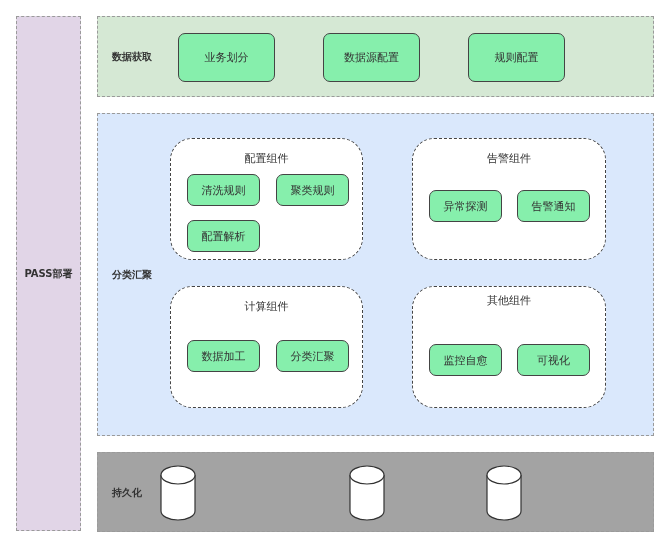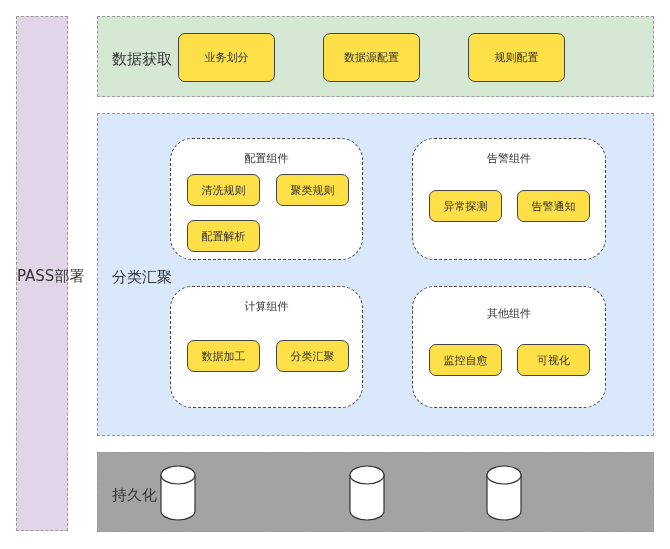--- a/index.html
+++ b/index.html
@@ -3,40 +3,40 @@
 <meta charset="utf-8">
 <style>
   html, body { margin: 0; padding: 0; }
   body {
     width: 670px; height: 549px; position: relative; background: #ffffff;
     font-family: "DejaVu Sans", "Liberation Sans", sans-serif; font-size: 11px; color: #333333;
     overflow: hidden;
   }
   .abs { position: absolute; box-sizing: border-box; }
   .region { border: 1px dashed #9a9a9a; }
-  .label { position: absolute; font-size: 15px; color: #333; white-space: nowrap; }
+  .label { position: absolute; font-size: 10px; color: #333; white-space: nowrap; font-weight: bold; }
   .box {
-    position: absolute; box-sizing: border-box; background: #fde047;
+    position: absolute; box-sizing: border-box; background: #86efac;
     border: 1px solid #444; border-radius: 7px;
     display: flex; align-items: center; justify-content: center;
     font-size: 11px; color: #333;
   }
   .group {
     position: absolute; box-sizing: border-box; background: #ffffff;
     border: 1.3px dashed #444; border-radius: 22px;
   }
   .group-title {
     position: absolute; left: 0; right: 0; text-align: center; font-size: 11px; color: #333;
   }
   .cyl { position: absolute; }
 </style>
 </head>
 <body>
 
-<div class="abs region" style="left:16px;top:16px;width:52px;height:515px;background:#e1d5e7;">
+<div class="abs region" style="left:16px;top:16px;width:65px;height:515px;background:#e1d5e7;">
   <span class="label" style="left:0;right:0;text-align:center;top:250px;">PASS部署</span>
 </div>
 
 <div class="abs region" style="left:97px;top:16px;width:557px;height:81px;background:#d5e8d4;">
   <span class="label" style="left:14px;top:33px;">数据获取</span>
   <div class="box" style="left:80px;top:16px;width:97px;height:49px;">
     <span>业务划分</span>
   </div>
   <div class="box" style="left:225px;top:16px;width:97px;height:49px;text-align:center;">
     <span>数据源配置</span>
@@ -76,21 +76,21 @@
     <div class="group-title" style="top:12px;">计算组件</div>
     <div class="box" style="left:16px;top:53px;width:73px;height:32px;">
       <span>数据加工</span>
     </div>
     <div class="box" style="left:105px;top:53px;width:73px;height:32px;">
       <span>分类汇聚</span>
     </div>
   </div>
 
   <div class="group" style="left:314px;top:172px;width:194px;height:122px;">
-    <div class="group-title" style="top:19px;">其他组件</div>
+    <div class="group-title" style="top:6px;">其他组件</div>
     <div class="box" style="left:16px;top:57px;width:73px;height:32px;">
       <span>监控自愈</span>
     </div>
     <div class="box" style="left:104px;top:57px;width:73px;height:32px;">
       <span>可视化</span>
     </div>
   </div>
 </div>
 
 <div class="abs region" style="left:97px;top:452px;width:557px;height:80px;background:#a3a3a3;">

